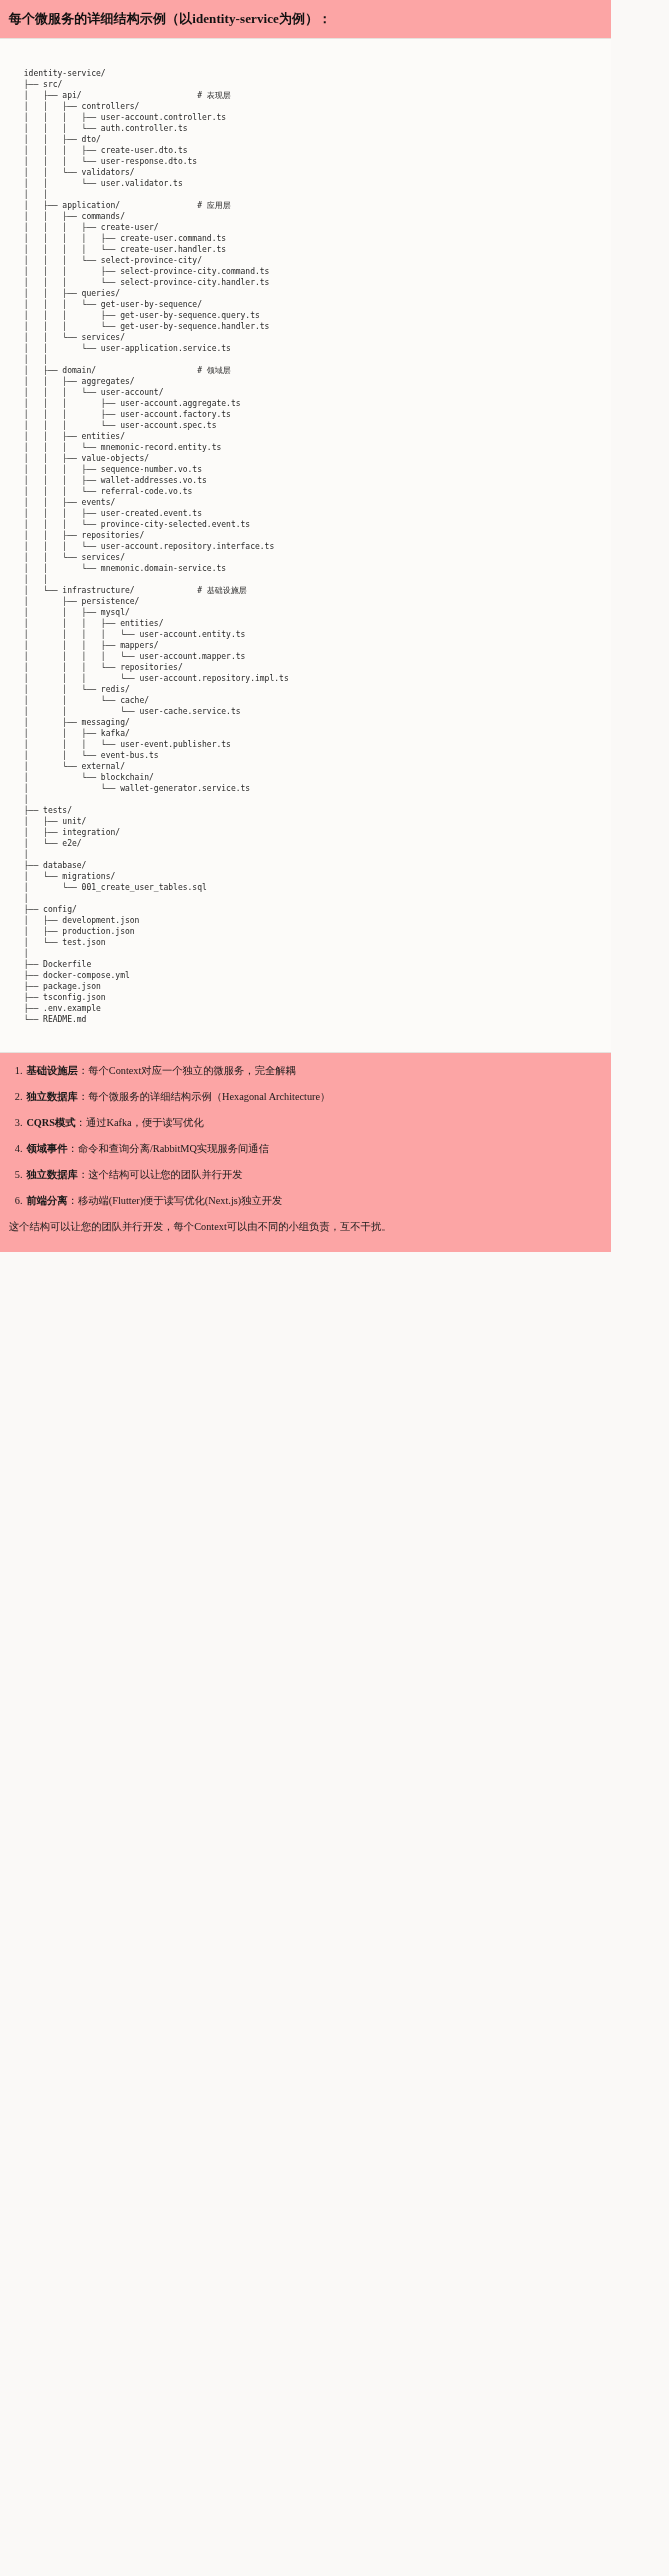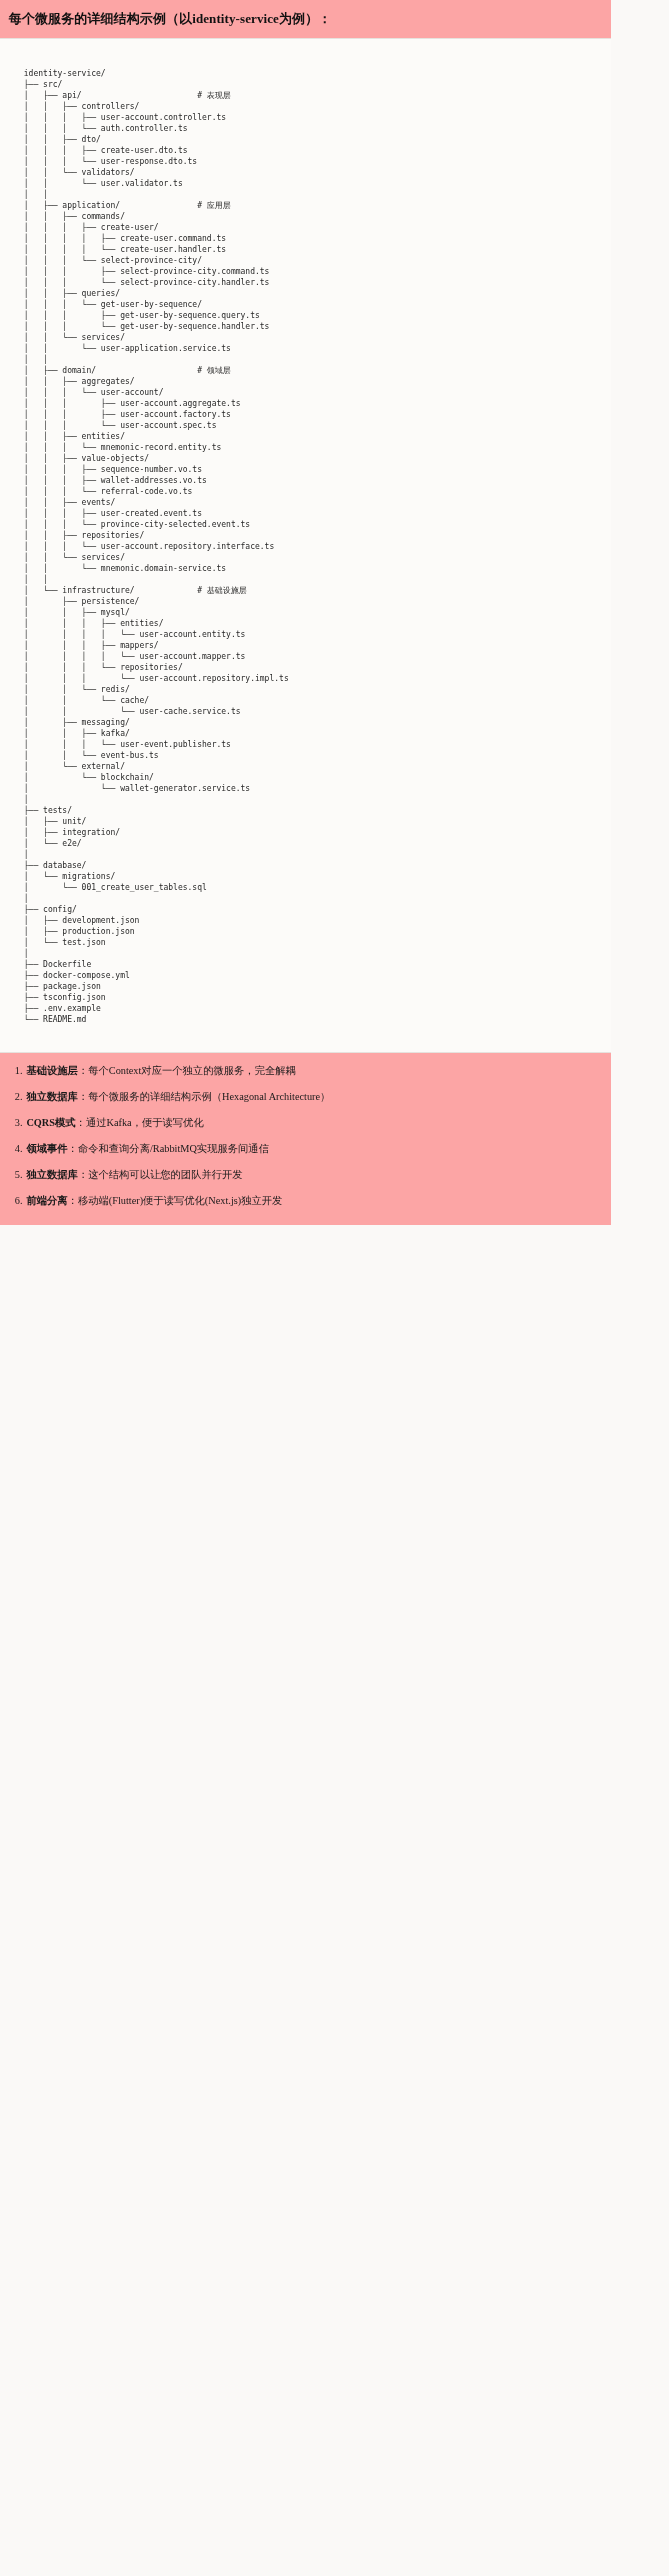--- a/index.html
+++ b/index.html
@@ -212,16 +212,17 @@
         <span class="note-term">领域事件</span><span class="note-body">：命令和查询分离/RabbitMQ实现服务间通信</span>
       </li>
       <li>
         <span class="note-term">独立数据库</span><span class="note-body">：这个结构可以让您的团队并行开发</span>
       </li>
       <li>
         <span class="note-term">前端分离</span><span class="note-body">：移动端(Flutter)便于读写优化(Next.js)独立开发</span>
       </li>
     </ol>
 
+    <p class="closing">这个结构可以让您的团队并行开发，每个Context可以由不同的小组负责，互不干扰。</p>
   </div>
 
 </div>
 
 
 </body></html>

